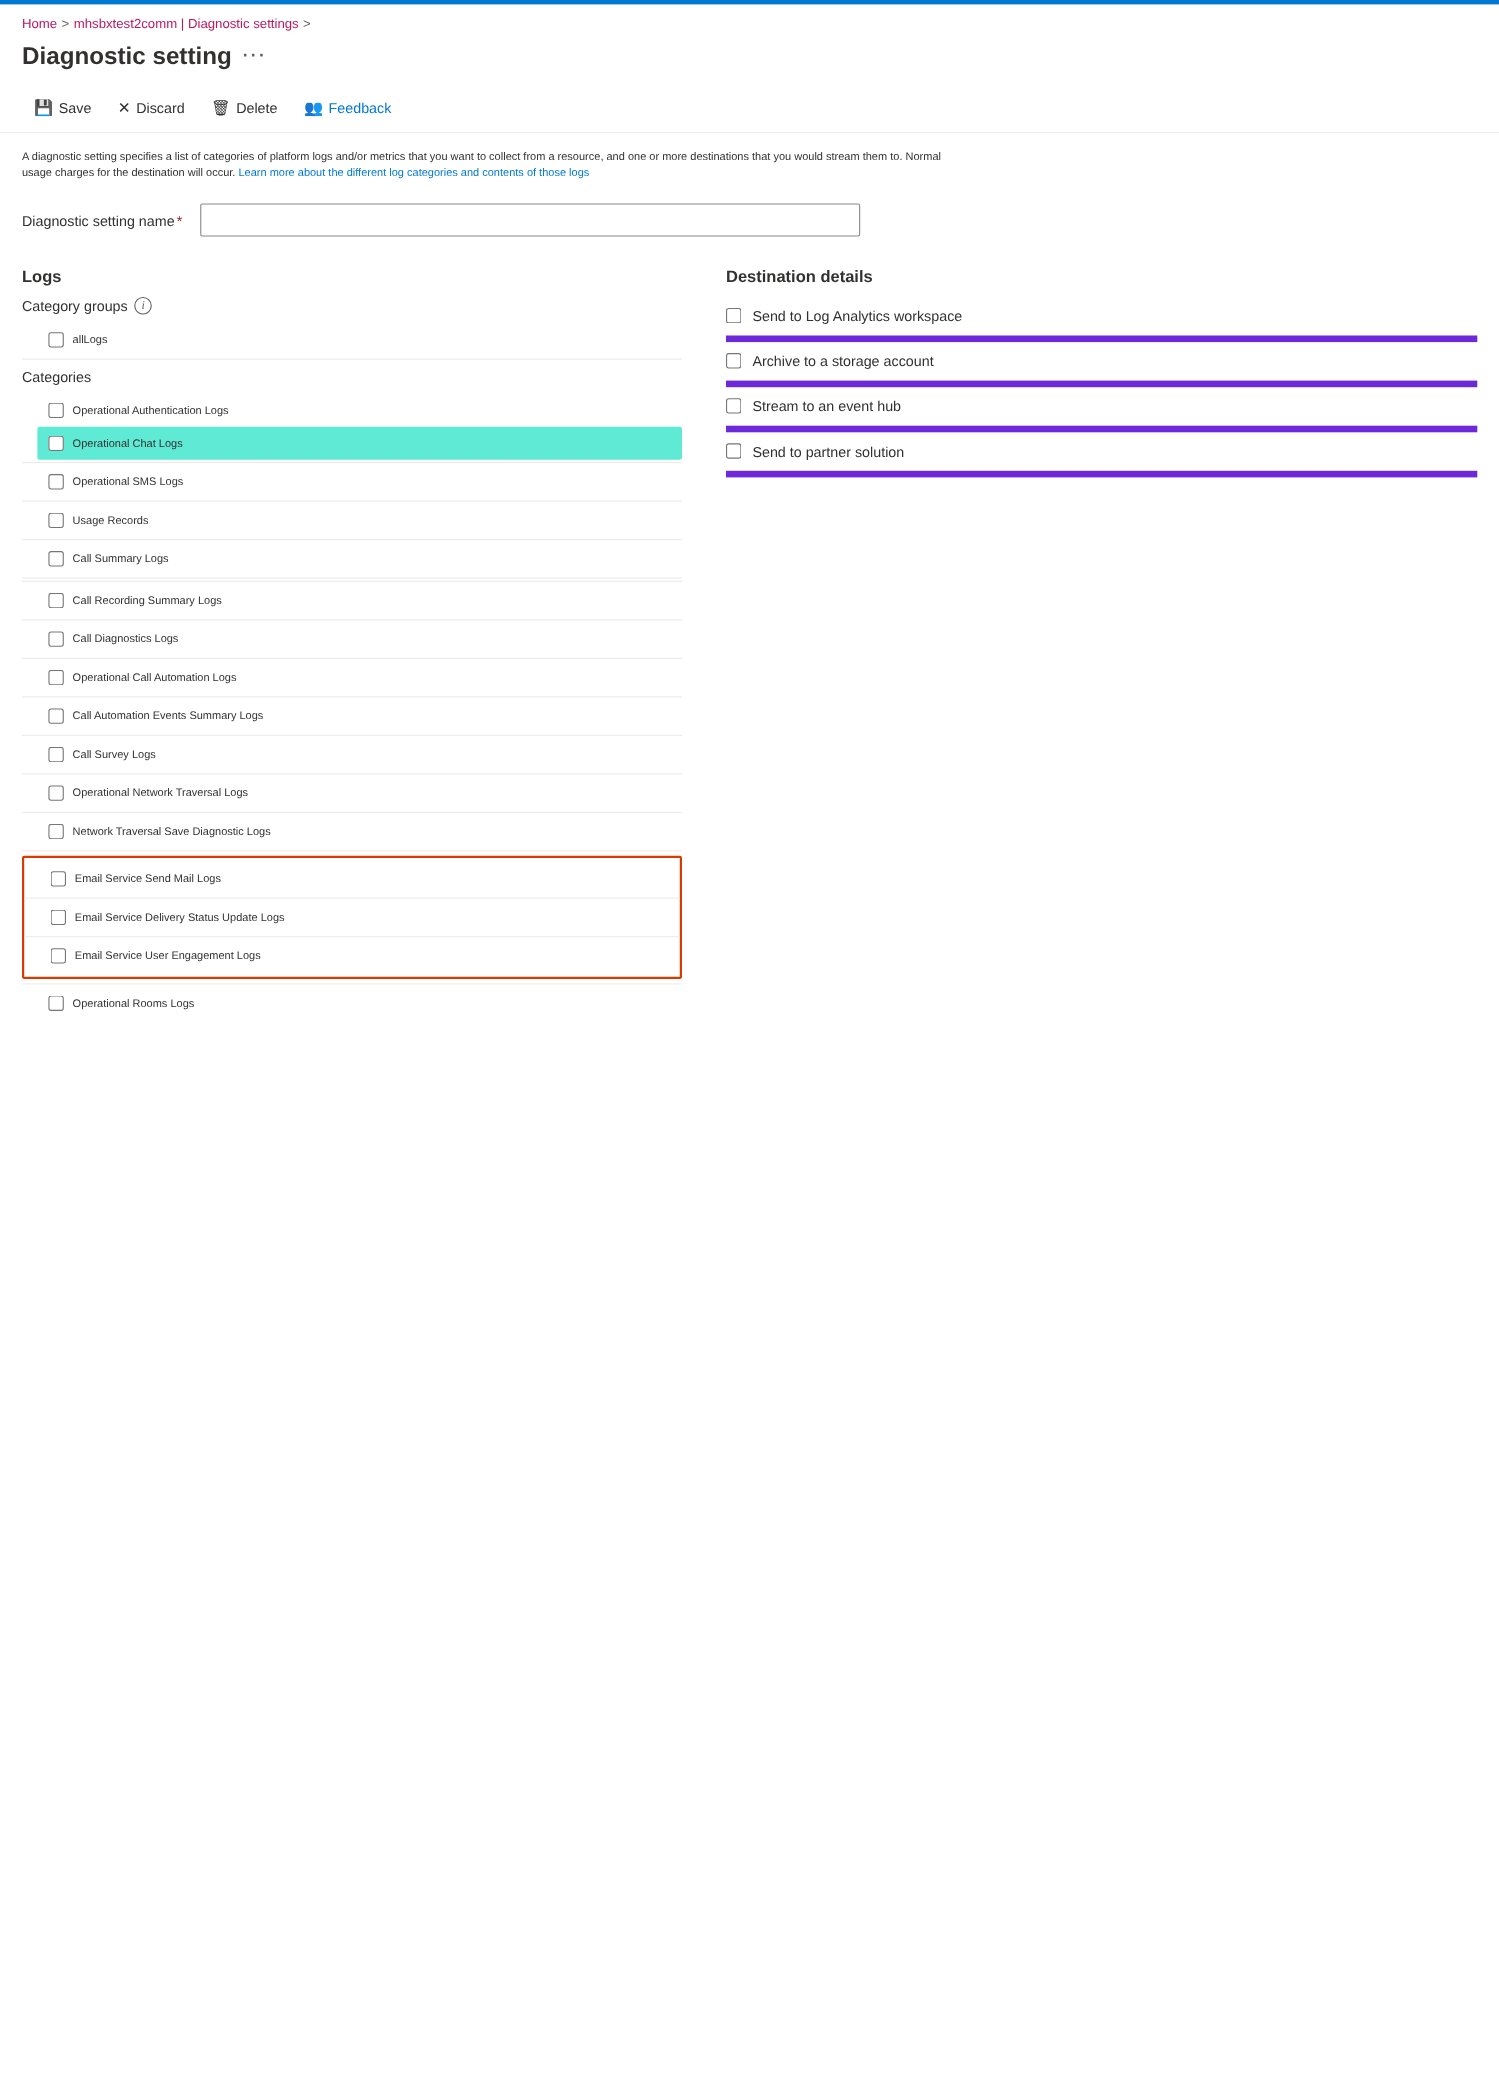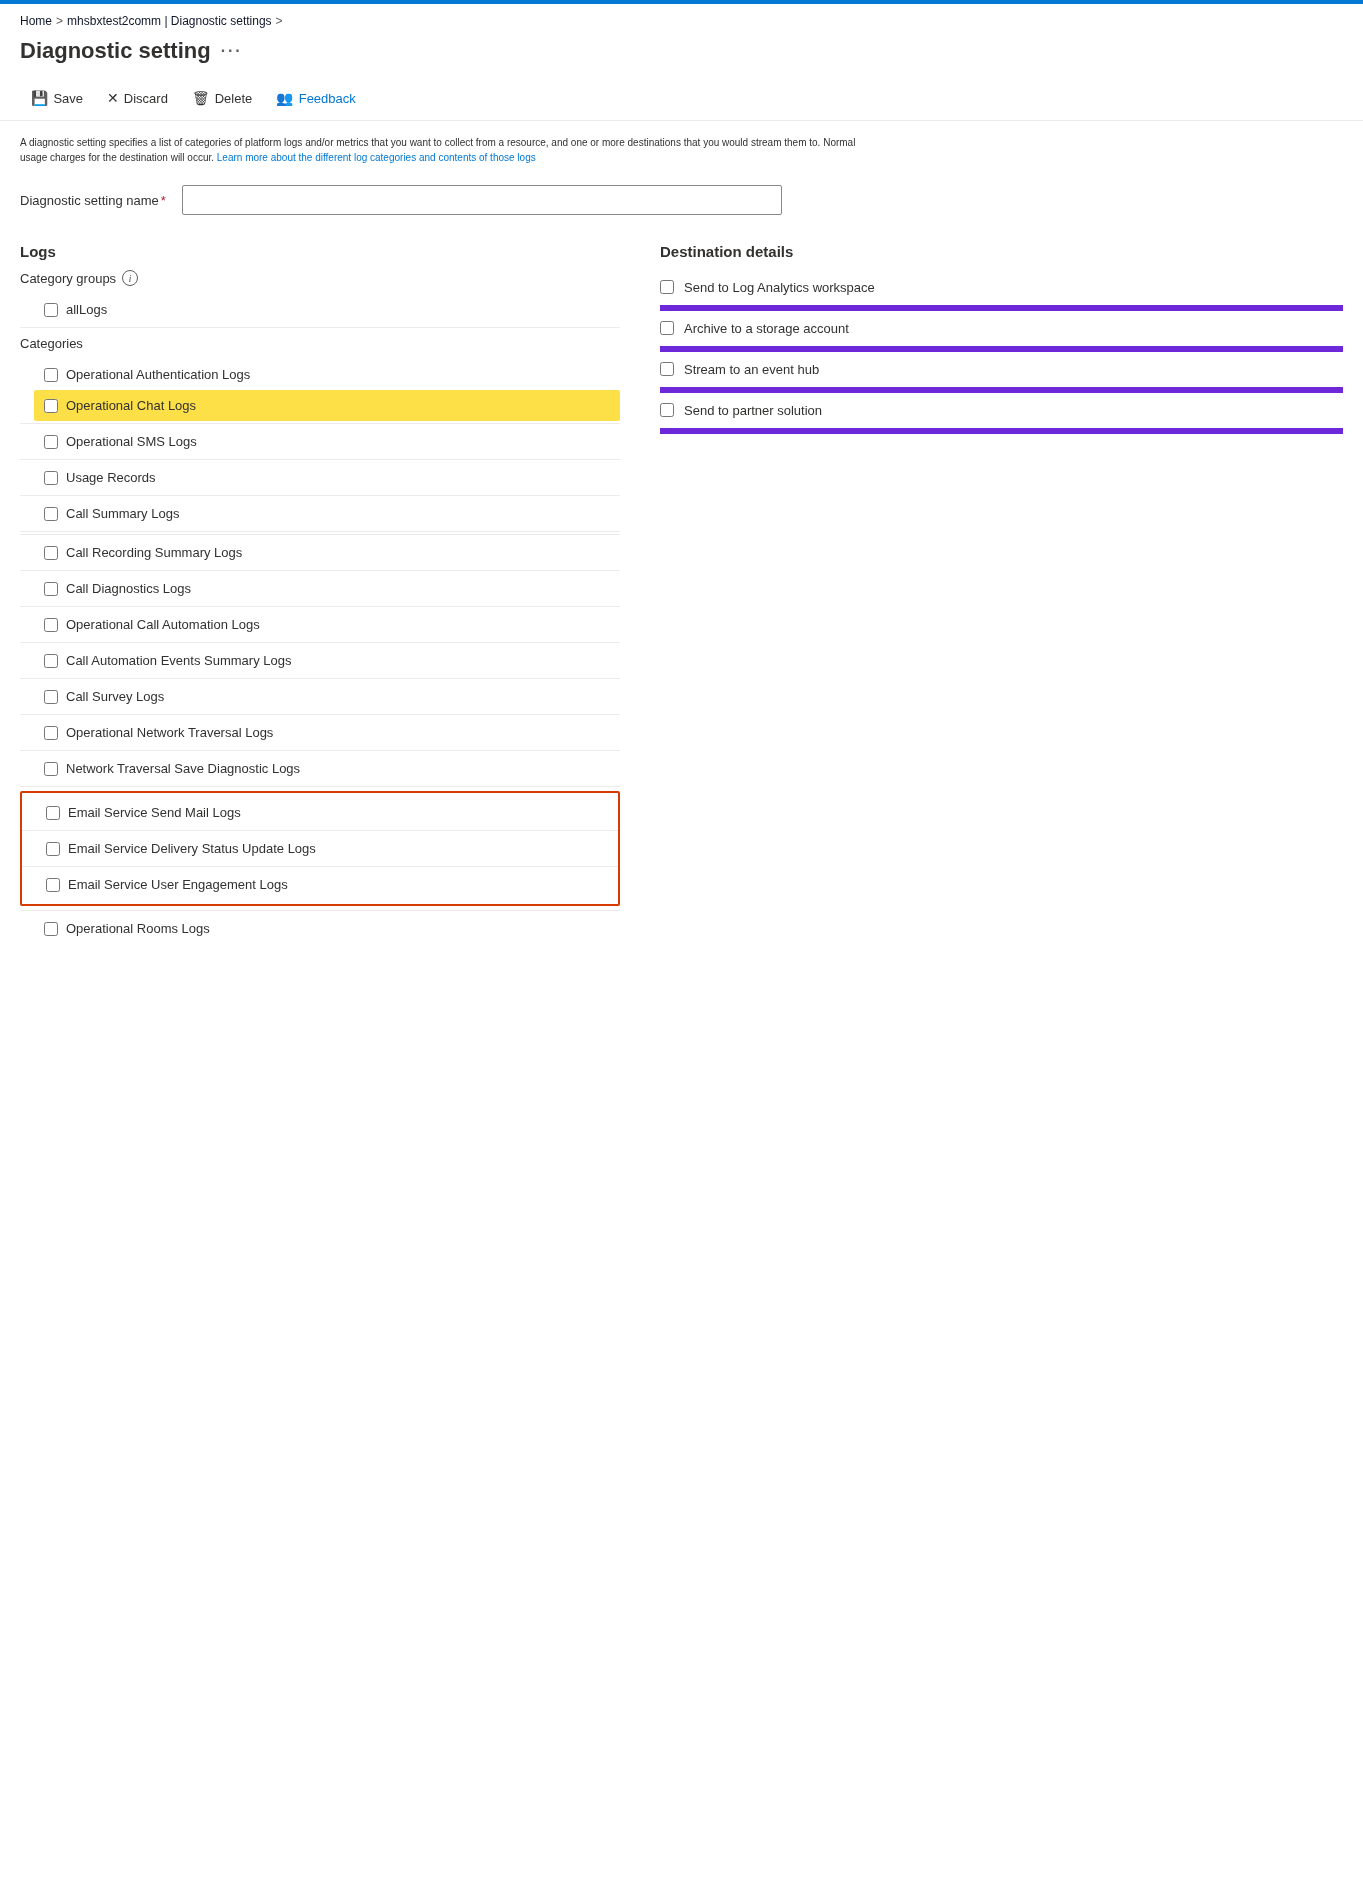--- a/index.html
+++ b/index.html
@@ -19,21 +19,21 @@
     .breadcrumb {
       padding: 10px 20px 6px 20px;
       font-size: 12px;
       color: #323130;
       display: flex;
       align-items: center;
       gap: 4px;
     }
 
     .breadcrumb a {
-      color: #0f172a;
+      color: #be185d;
       text-decoration: none;
     }
     .breadcrumb .sep { color: #605e5c; font-size: 12px; }
 
     .page-title {
       padding: 4px 16px 12px 20px;
       font-size: 22px;
       font-weight: 600;
       color: #323130;
       display: flex;
@@ -183,33 +183,33 @@
     .checkbox-row {
       display: flex;
       align-items: center;
       gap: 8px;
       padding: 8px 10px;
       cursor: pointer;
       border-radius: 2px;
     }
 
     .checkbox-row.highlighted {
-      background: #fde047;
+      background: #5eead4;
     }
 
     .checkbox-row input[type="checkbox"] {
       width: 14px;
       height: 14px;
       cursor: pointer;
       accent-color: #0078d4;
       flex-shrink: 0;
     }
 
     .checkbox-row label {
-      font-size: 13px;
+      font-size: 10px;
       color: #323130;
       cursor: pointer;
     }
 
     .indented {
       margin-left: 14px;
     }
 
     .divider {
       height: 1px;

